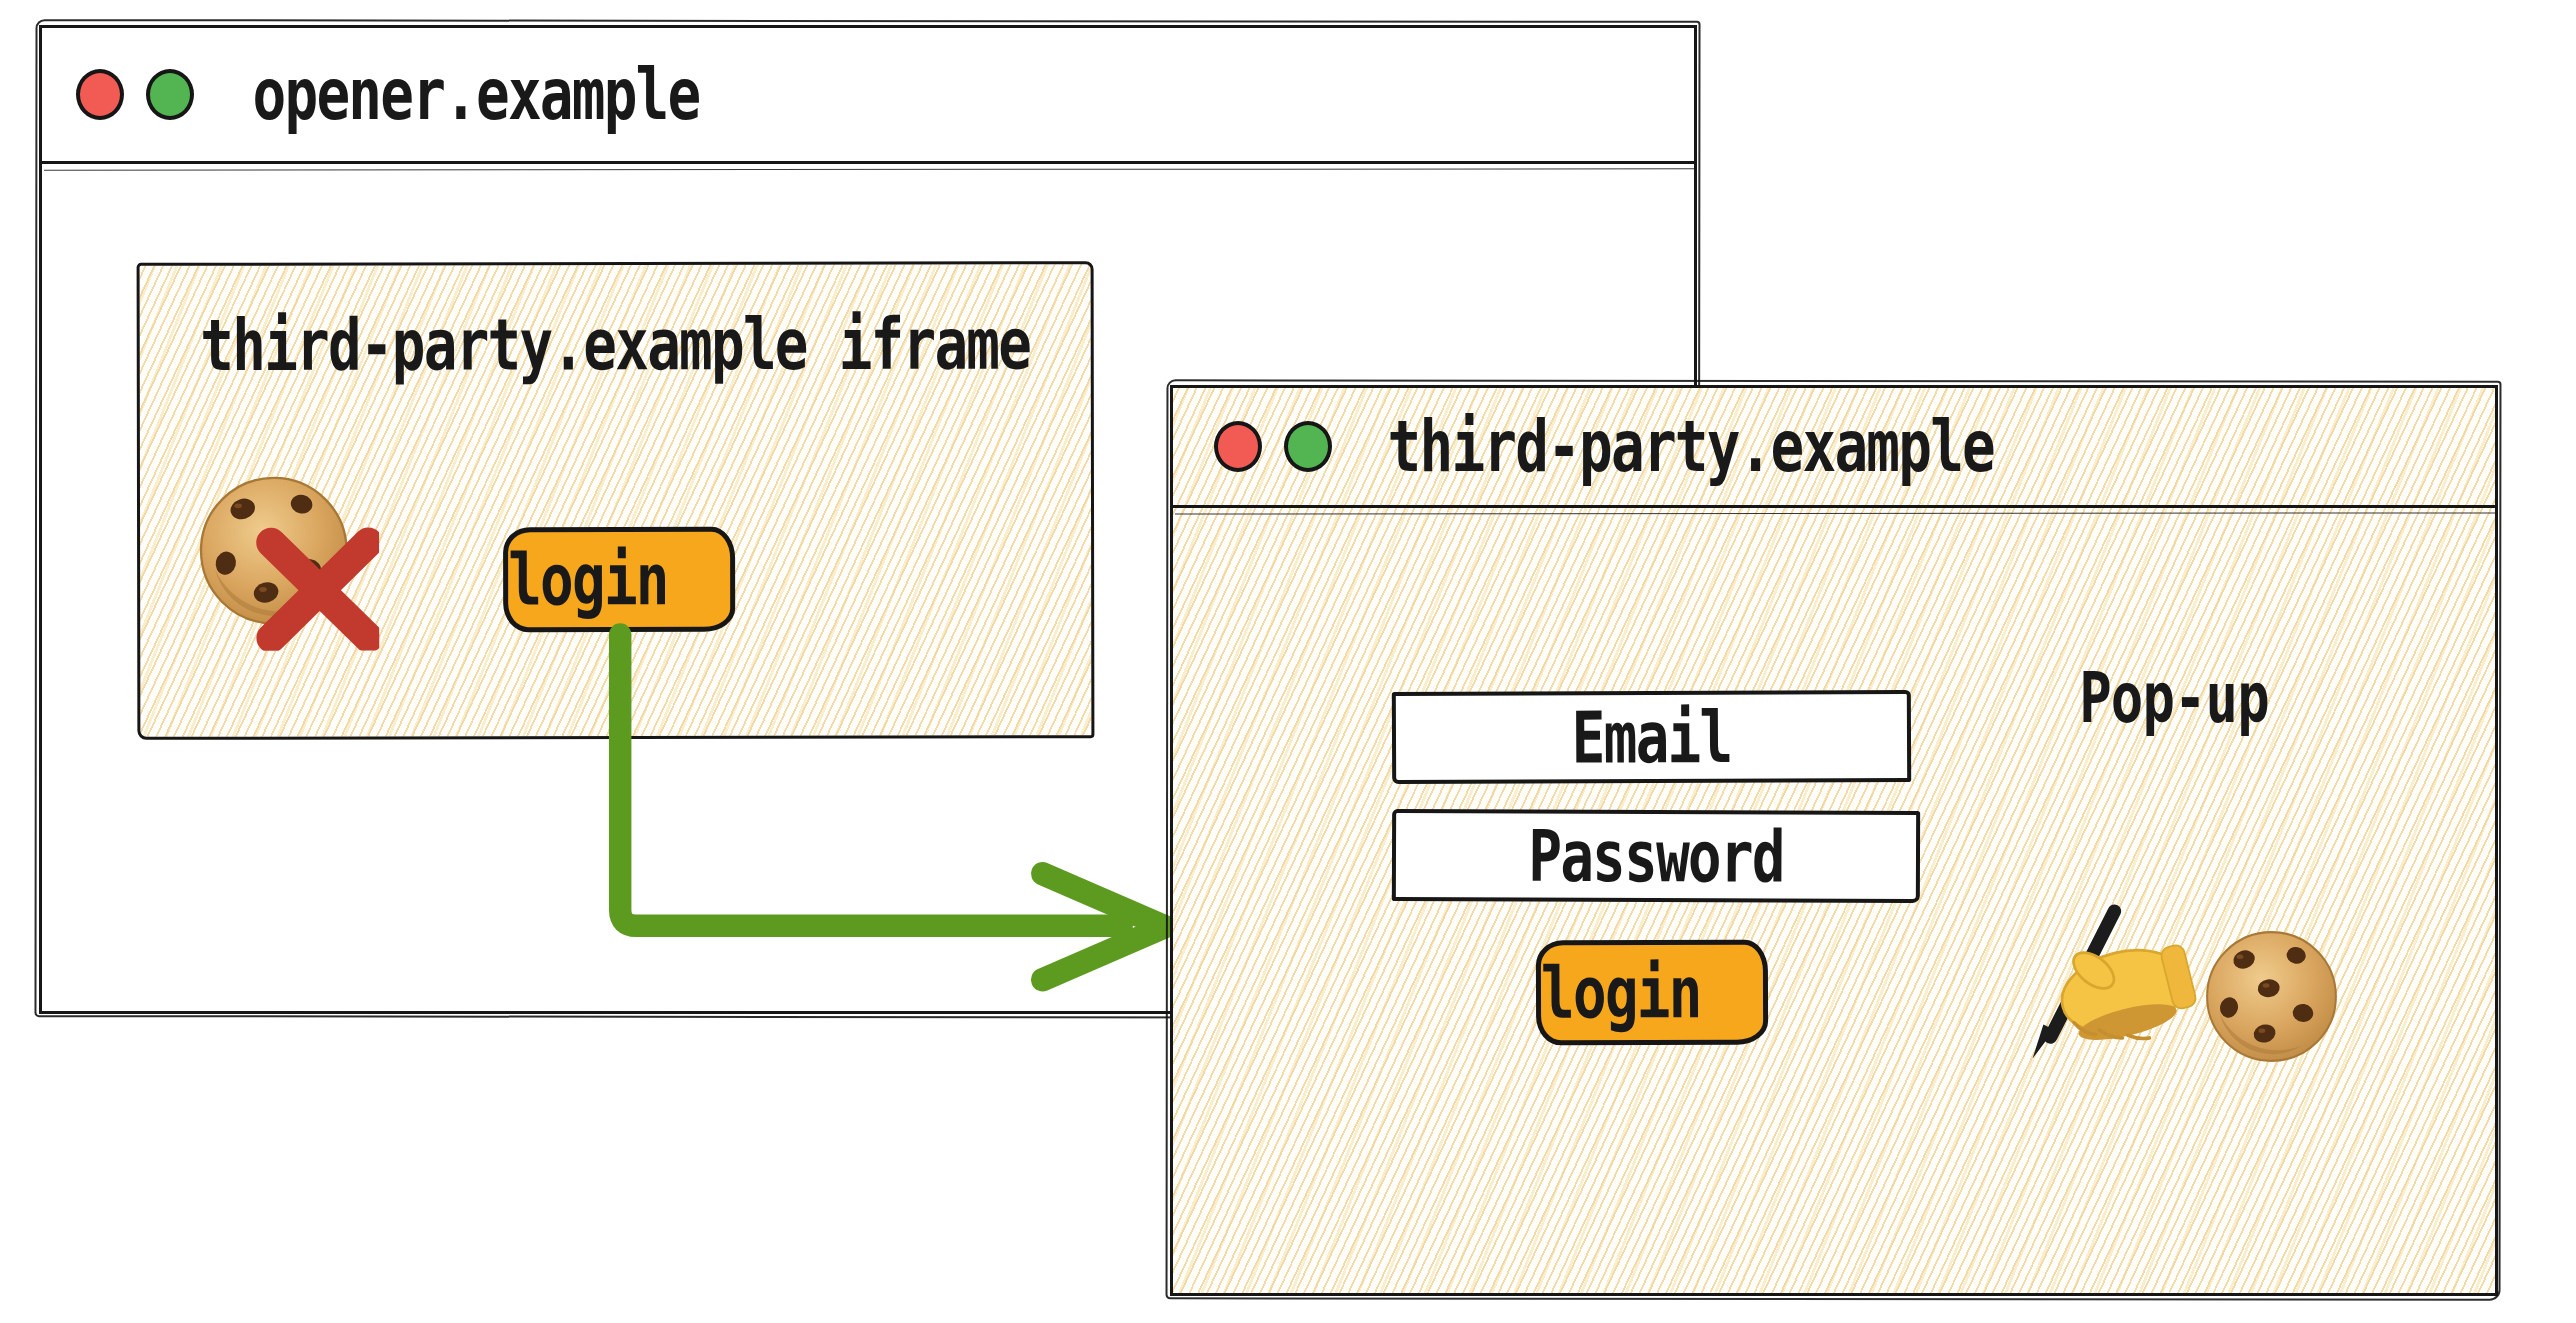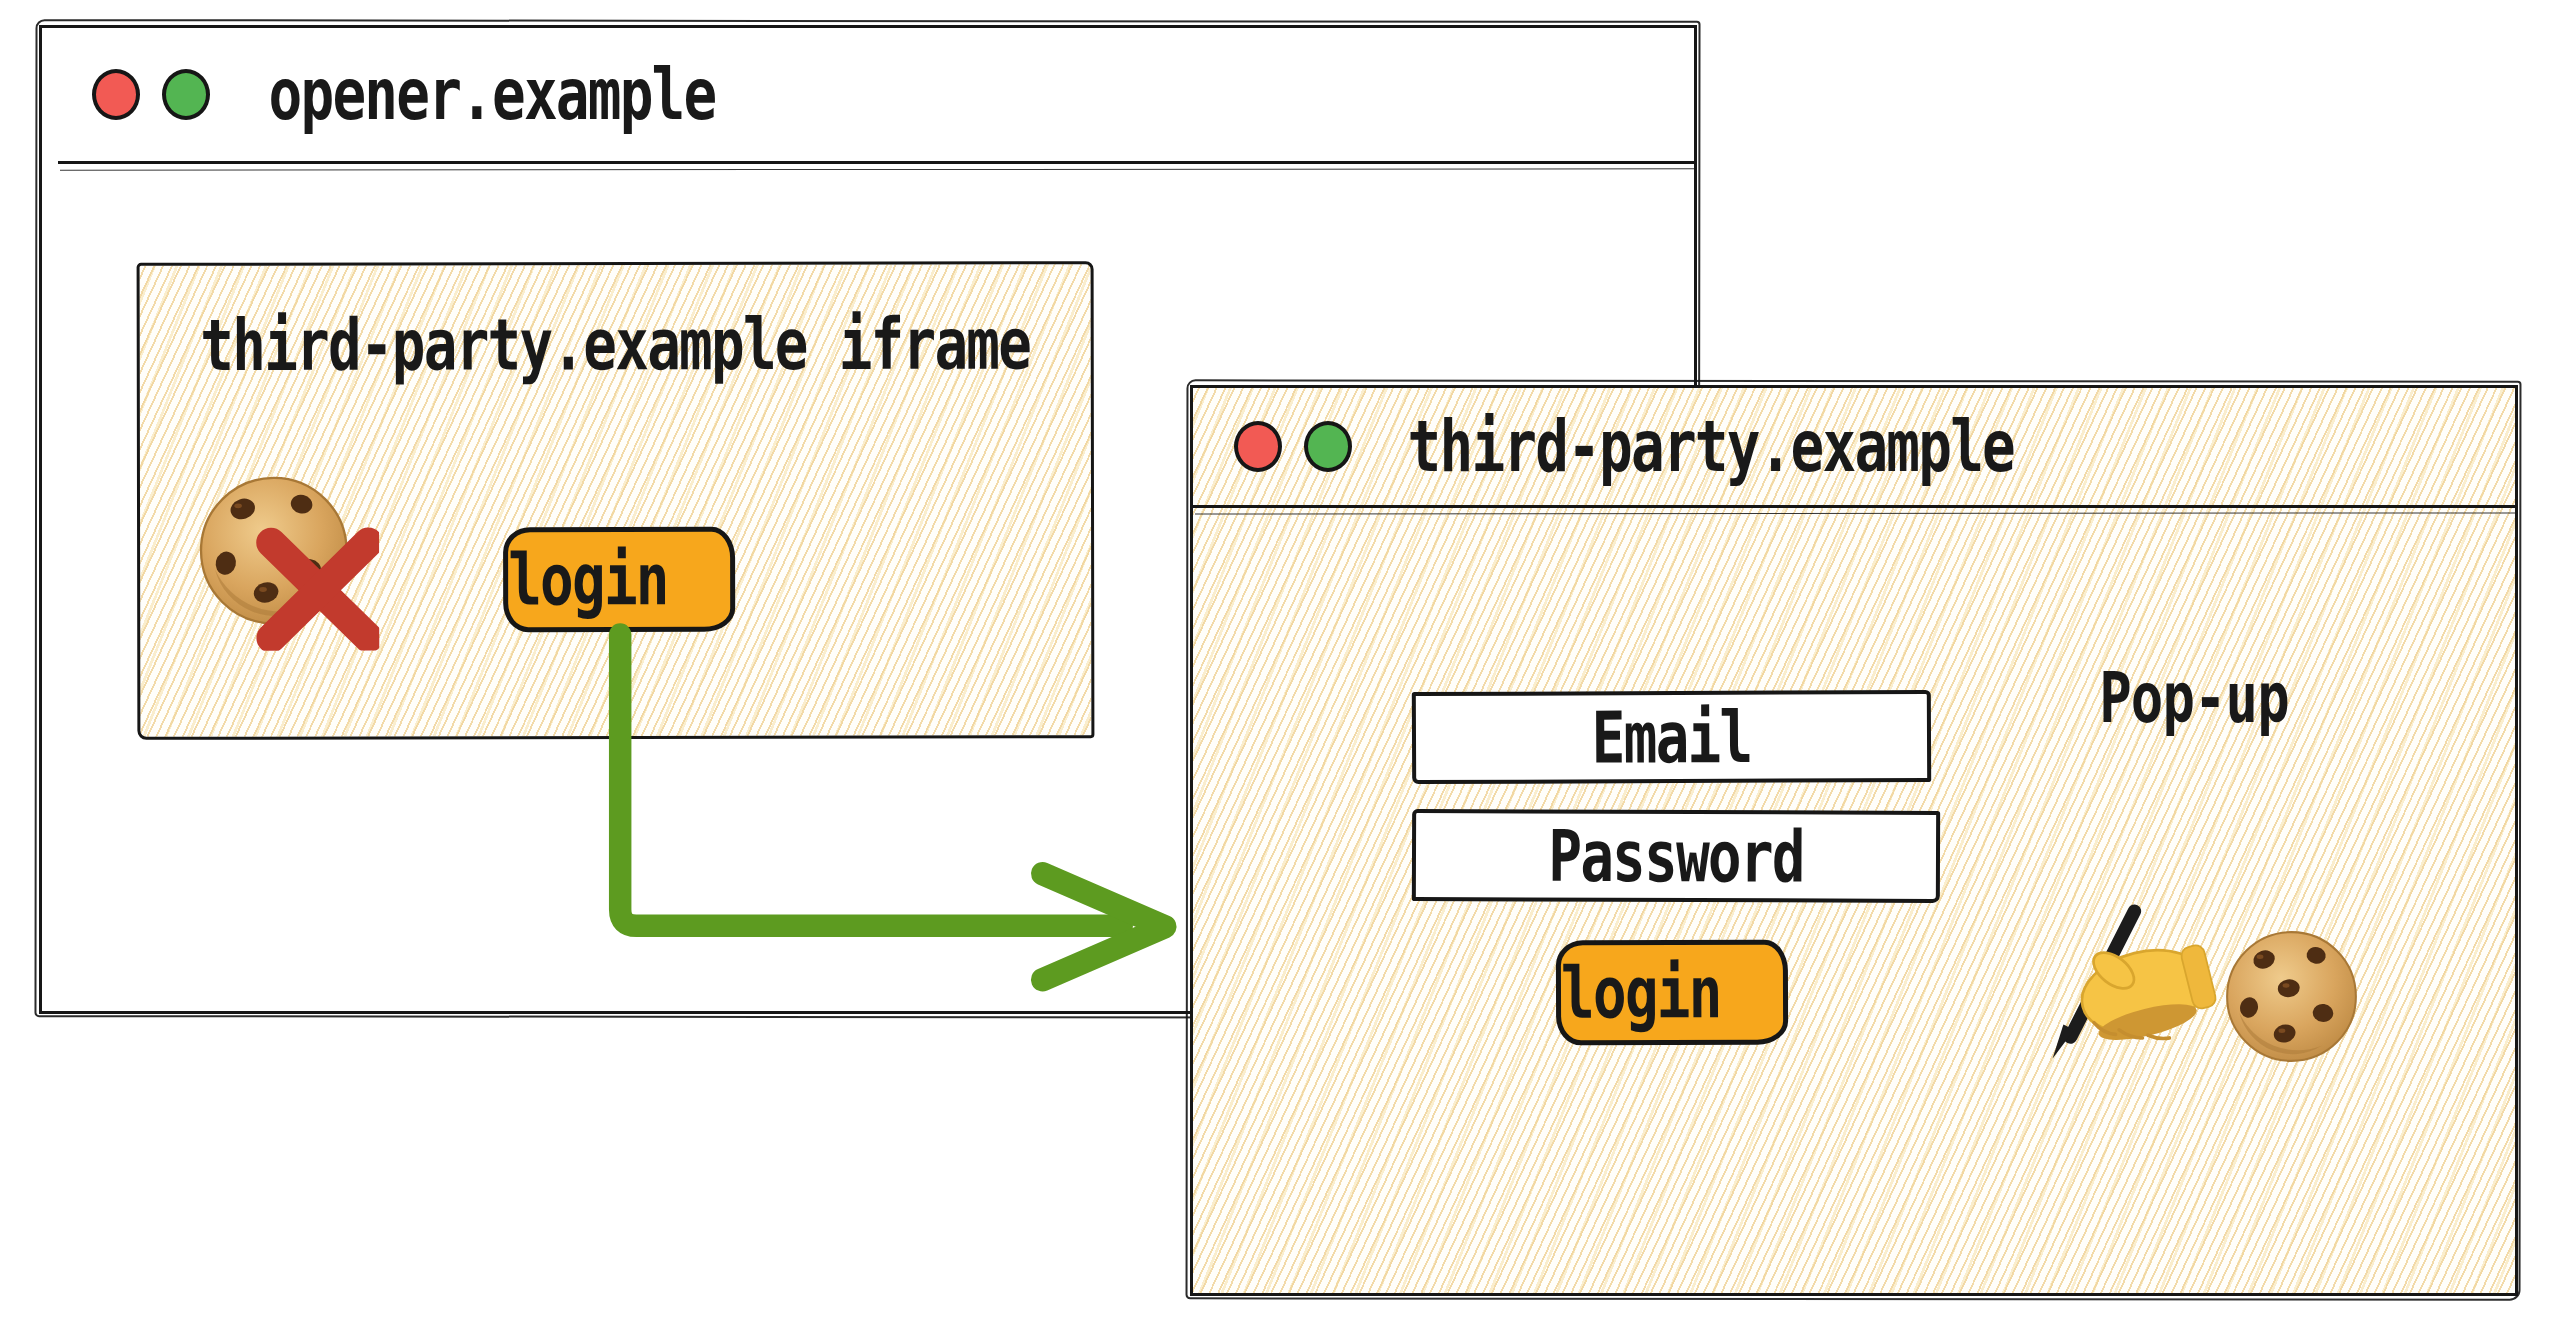--- a/index.html
+++ b/index.html
@@ -62,21 +62,21 @@
         <ellipse cx="45" cy="77" rx="8" ry="6.5" fill="#4E2D13" transform="rotate(-14 45 77)"></ellipse>
         <ellipse cx="73" cy="62" rx="7.5" ry="6.5" fill="#4E2D13" transform="rotate(8 73 62)"></ellipse>
         <ellipse cx="27" cy="21" rx="2.5" ry="1.6" fill="#7A4A20"></ellipse>
         <ellipse cx="46" cy="42" rx="2.5" ry="1.6" fill="#7A4A20"></ellipse>
         <ellipse cx="43" cy="75" rx="2.5" ry="1.6" fill="#7A4A20"></ellipse>
       </symbol>
     </defs>
   </svg>
 
   <div class="window" style="left:39px;top:25px;width:1652px;height:983px;background:#ffffff;">
-    <div class="titlebar" style="height:133px;margin-left:16px;">
+    <div class="titlebar" style="height:133px;">
       <span class="light" style="margin-left:34px;background:#F25A54;"></span>
       <span class="light" style="margin-left:21.6px;background:#53B552;"></span>
       <span class="mono tall title-text" style="margin-left:59px;">opener.example</span>
     </div>
 
     <div class="sketch-box hatch" style="left:95px;top:234px;width:951px;height:471px;border-radius:4.5px 8px 3.6px 9px;transform:rotate(-.1deg);">
       <div style="position:absolute;left:0;right:0;top:47px;text-align:center;">
         <span class="mono tall" style="font-size:56px;">third-party.example iframe</span>
       </div>
 
@@ -92,21 +92,21 @@
         <span class="mono tall">login</span>
       </div>
     </div>
   </div>
 
   <svg style="position:absolute;left:0;top:0;z-index:5;pointer-events:none;" width="2576" height="1324" viewBox="0 0 2866 1473">
     <path d="M690,706 L690,1012 Q690,1030 708,1030 L1248,1030" fill="none" stroke="#5D9B20" stroke-width="25" stroke-linecap="round"></path>
     <path d="M1160,972 L1296,1031 L1160,1090" fill="none" stroke="#5D9B20" stroke-width="26" stroke-linecap="round" stroke-linejoin="round"></path>
   </svg>
 
-  <div class="window hatch" style="left:1170px;top:385px;width:1322px;height:905px;z-index:10;margin-left:20px;">
+  <div class="window hatch" style="left:1170px;top:385px;width:1322px;height:905px;z-index:10;">
     <div class="titlebar" style="height:117px;">
       <span class="light" style="margin-left:41px;background:#F25A54;"></span>
       <span class="light" style="margin-left:21.6px;background:#53B552;"></span>
       <span class="mono tall title-text" style="margin-left:56px;">third-party.example</span>
     </div>
 
     <div style="position:absolute;left:866px;top:274px;width:270px;height:72px;display:flex;align-items:center;justify-content:center;">
       <span class="mono tall" style="font-size:54px;letter-spacing:-0.9px;">Pop-up</span>
     </div>
 

